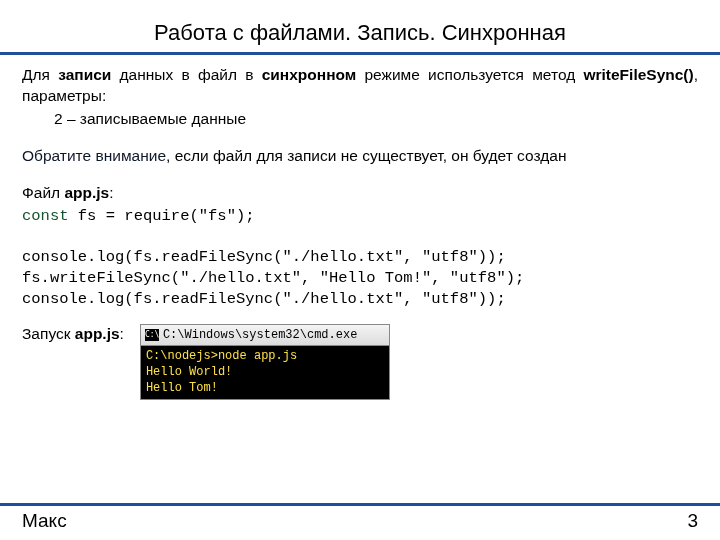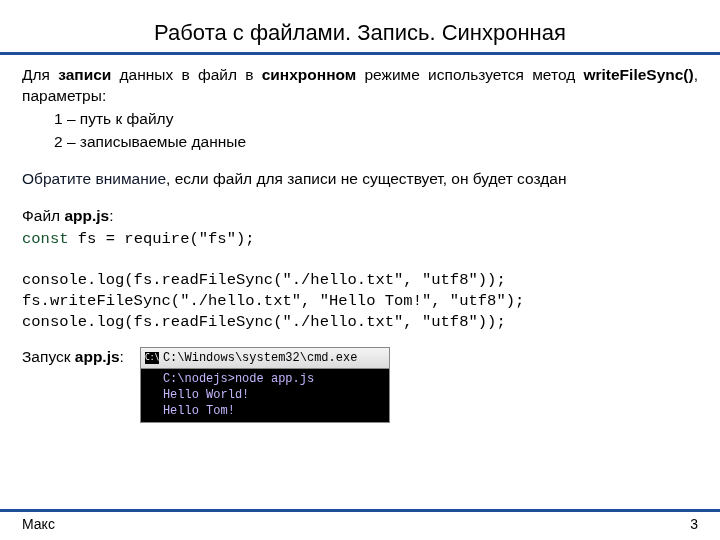--- a/index.html
+++ b/index.html
@@ -57,47 +57,46 @@
     color: #000;
   }
   .console-icon {
     width: 14px; height: 12px;
     background: #000; color: #fff;
     font-size: 8px; line-height: 12px;
     text-align: center;
     font-family: Consolas, monospace;
   }
   .console-body {
-    background: #000; color: #c4b5fd;
-    padding: 3px 22px;
+    background: #000; color: #fde047;
+    padding: 3px 5px;
     white-space: pre;
     line-height: 1.3;
   }
   .footer {
     border-top: 3px solid #1f4e9b;
     padding: 4px 22px 8px 22px;
     display: flex; justify-content: space-between;
-    font-size: 14px;
+    font-size: 19px;
   }
   b { font-weight: 700; }
 </style>
 </head>
 <body>
 
 <div class="title">Работа с файлами. Запись. Синхронная</div>
 <div class="hr-blue"></div>
 
 <div class="content">
 
   <div class="intro">
     <span>Для </span><b>записи</b><span> данных в файл в </span><b>синхронном</b><span> режиме используется метод </span><b>writeFileSync()</b><span>, параметры:</span>
   </div>
 
   <div class="params">
-    <div>1 – путь к файлу</div>
     <div>2 – записываемые данные</div>
   </div>
 
   <div class="warn">
     <span class="warn-label">Обратите внимание</span><span>, если файл для записи не существует, он будет создан</span>
   </div>
 
   <div class="filelabel">
     <span>Файл </span><b>app.js</b><span>:</span>
   </div>

